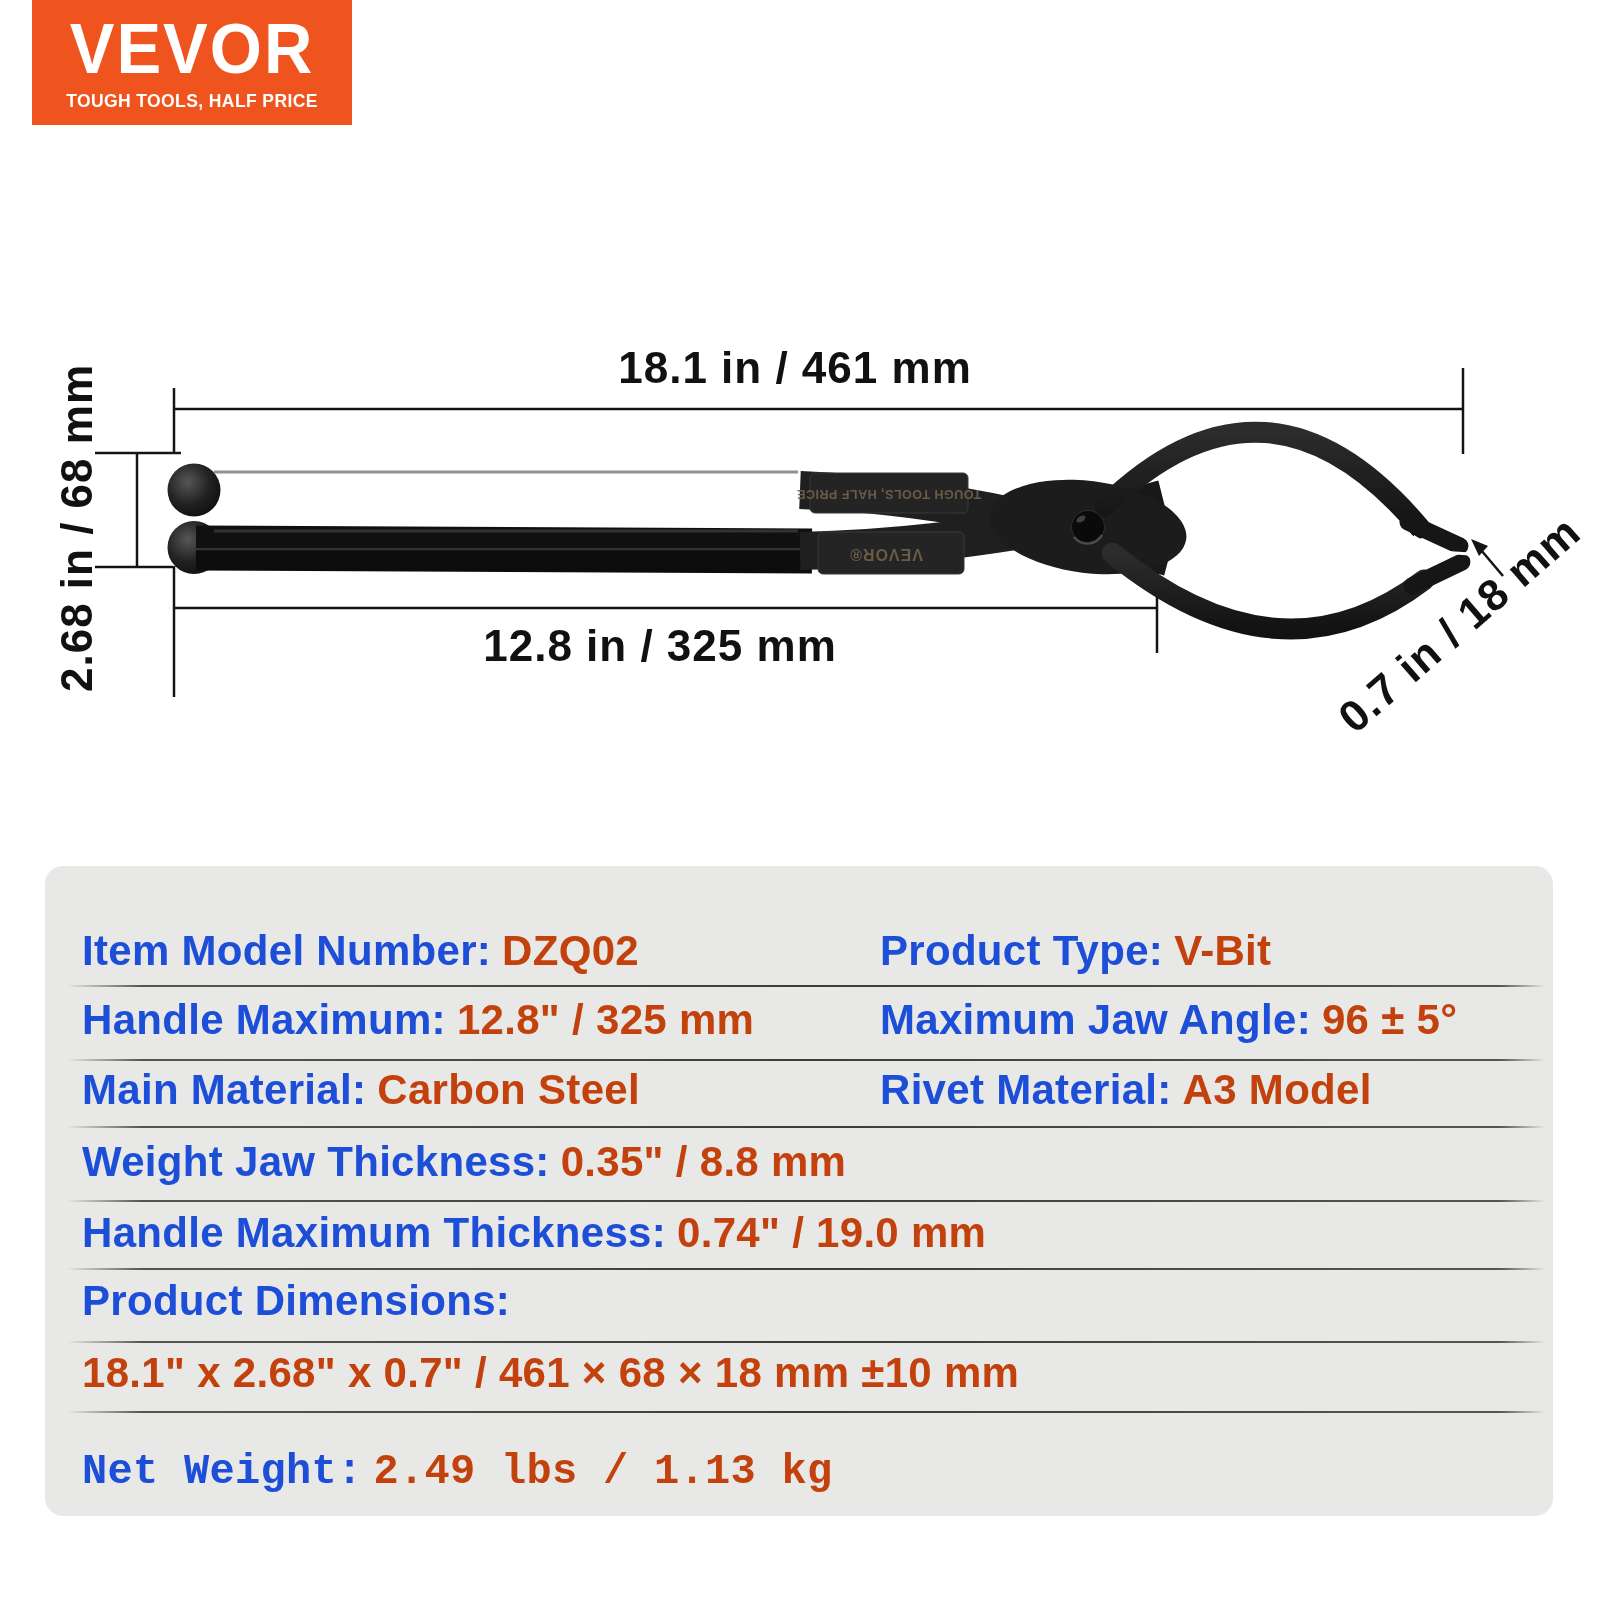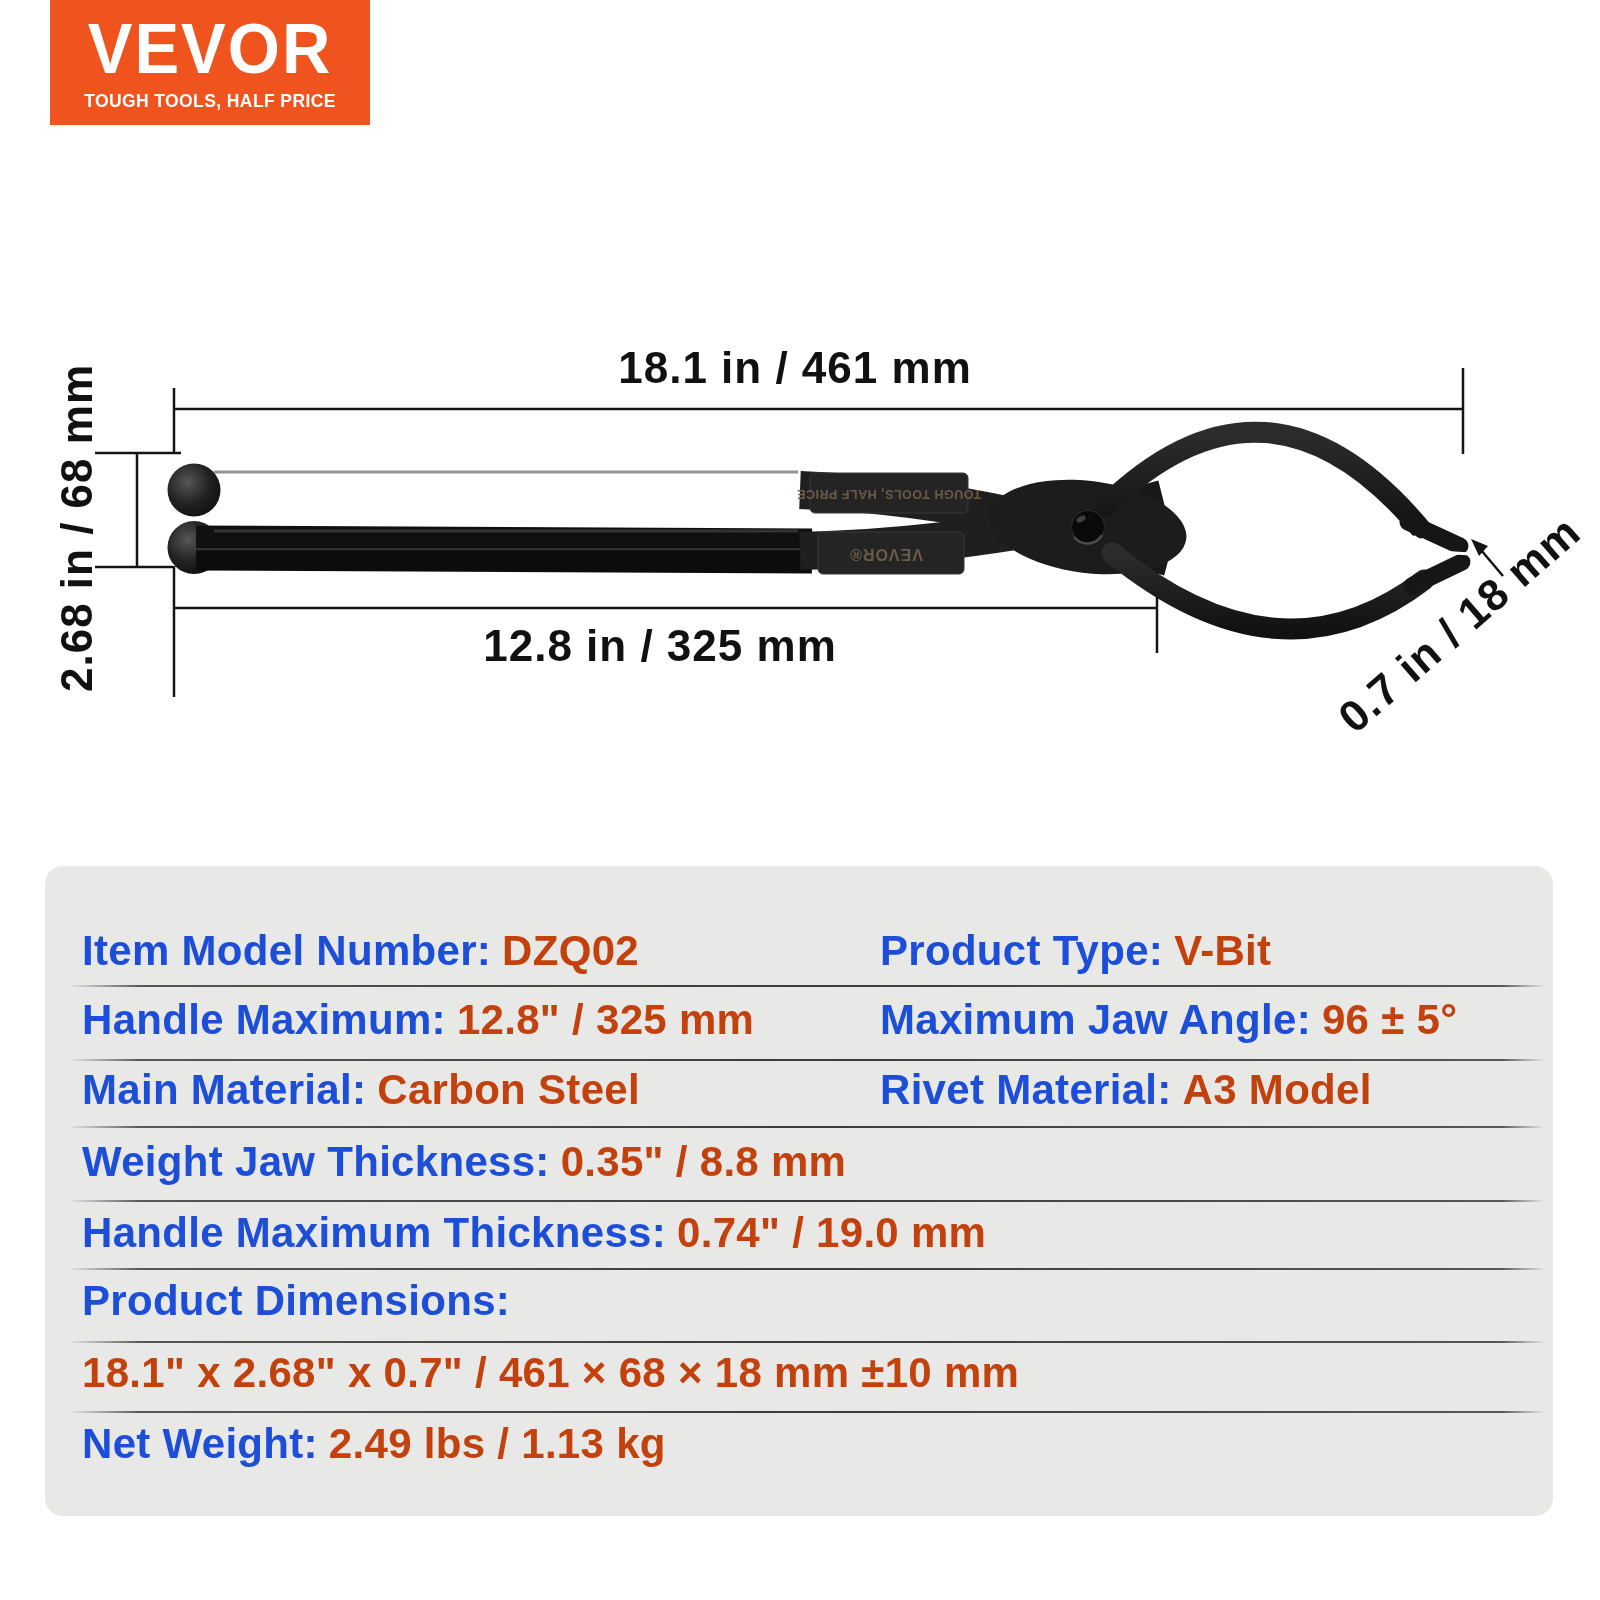--- a/index.html
+++ b/index.html
@@ -1,20 +1,20 @@
 <!DOCTYPE html>
 <html><head>
 <meta charset="utf-8">
 <style>
   html,body{margin:0;padding:0;background:#ffffff;}
   #stage{position:relative;width:1600px;height:1600px;background:#ffffff;overflow:hidden;
          font-family:"Liberation Sans","DejaVu Sans",sans-serif;}
 
   
-  .logo{position:absolute;left:50px;top:0;width:320px;height:125px;background:#F0541E;
+  .logo{position:absolute;left:32px;top:0;width:320px;height:125px;background:#F0541E;
         display:flex;flex-direction:column;align-items:center;justify-content:center;}
   .logo .brand{color:#ffffff;font-weight:bold;font-size:67px;letter-spacing:2px;line-height:1;
                transform:scaleY(1.04);margin-top:2px;}
   .logo .tagline{color:#ffffff;font-weight:bold;font-size:17.5px;letter-spacing:0.4px;margin-top:9px;white-space:nowrap;}
 
   
   svg#diagram{position:absolute;left:0;top:0;}
   .dimline{stroke:#141414;stroke-width:2.5;fill:none;}
   .dimtext{fill:#111111;font-weight:bold;font-size:44px;letter-spacing:1px;}
   .engrave{font-weight:bold;fill:#6f5f49;opacity:.95;}
@@ -141,18 +141,18 @@
     <div class="srow" style="top:407px;">
       <span class="lbl">Product Dimensions:</span>
     </div>
     <div class="divider" style="top:475px;"></div>
 
     <div class="srow" style="top:479px;">
       <span class="val">18.1" x 2.68" x 0.7" / 461 × 68 × 18 mm ±10 mm</span>
     </div>
     <div class="divider" style="top:545px;"></div>
 
-    <div class="srow" style="top:550px;">
+    <div class="srow" style="top:578px;font-family:Liberation Mono, monospace;">
       <span class="lbl">Net Weight:</span><span class="val">2.49 lbs / 1.13 kg</span>
     </div>
 
   </div>
 </div>
 
 </body></html>

